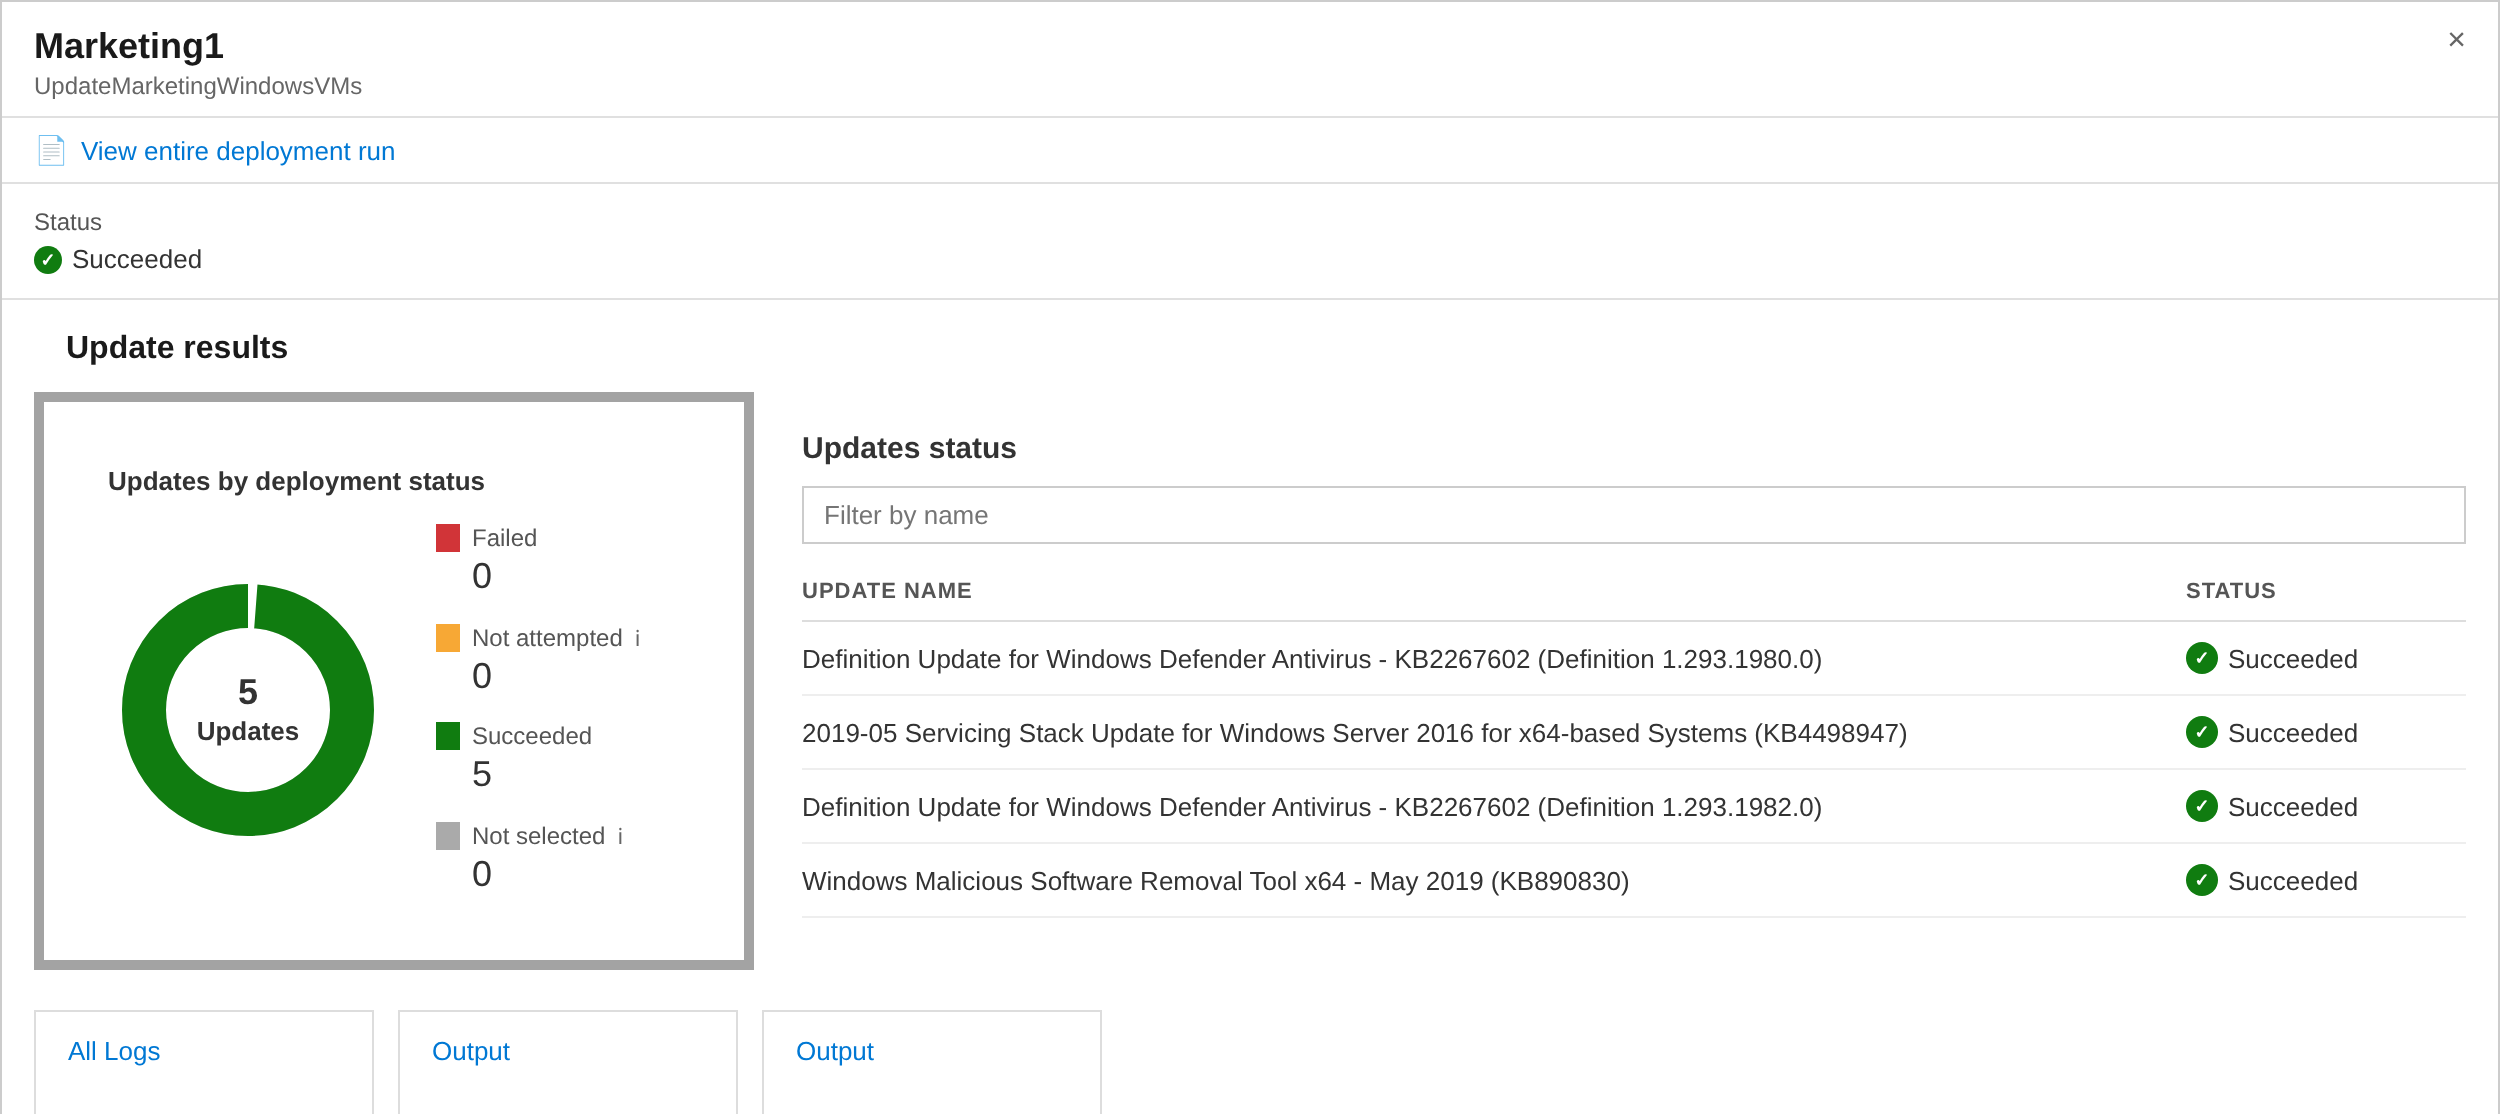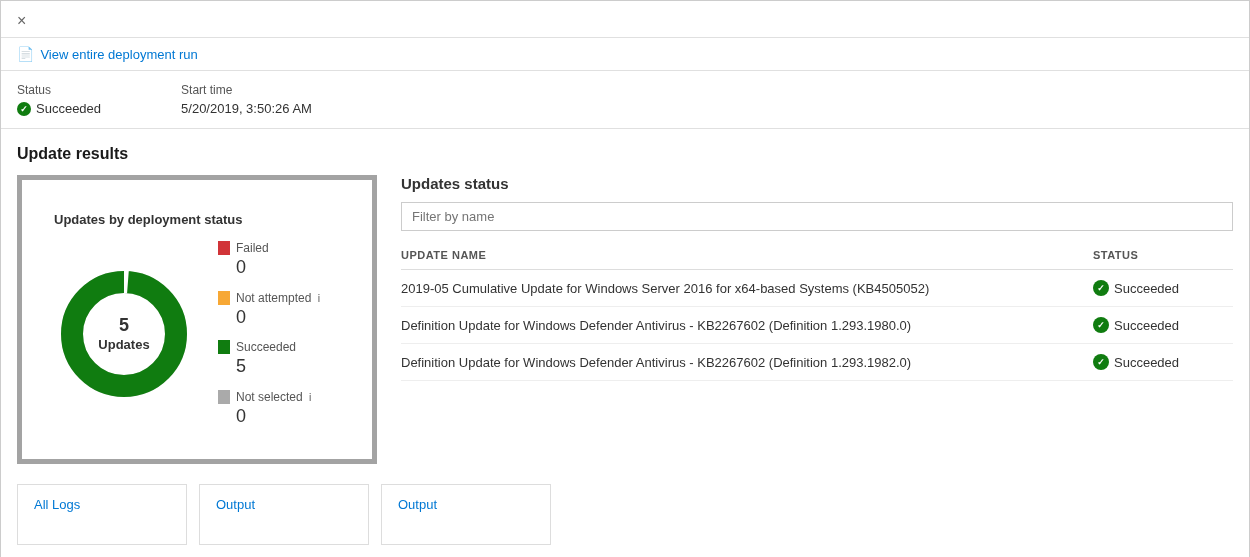--- a/index.html
+++ b/index.html
@@ -15,21 +15,21 @@
     .view-link { padding: 8px 16px 8px; border-bottom: 1px solid #e0e0e0; }
     .view-link a { color: #0078d4; text-decoration: none; font-size: 13px; display: flex; align-items: center; gap: 6px; }
 
     .status-bar { display: flex; padding: 12px 16px; gap: 80px; border-bottom: 1px solid #e0e0e0; }
     .status-item label { font-size: 12px; color: #555; display: block; margin-bottom: 4px; }
     .status-value { font-size: 13px; font-weight: 500; display: flex; align-items: center; gap: 5px; }
     .status-dot { width: 14px; height: 14px; border-radius: 50%; background: #107c10; display: inline-flex; align-items: center; justify-content: center; }
     .status-dot::after { content: '✓'; color: white; font-size: 9px; font-weight: bold; }
 
     .main-content { padding: 16px; }
-    .section-title { font-size: 16px; font-weight: 600; margin-bottom: 12px; color: #1a1a1a; }
+    .section-title { font-size: 16px; font-weight: 600; margin-bottom: 12px; color: #1a1a1a; margin-left: 16px; }
 
     .update-results { display: flex; gap: 24px; margin-bottom: 20px; }
 
     
     .chart-container { border: 5px solid #a3a3a3; padding: 32px; min-width: 360px; }
     .chart-title { font-size: 13px; font-weight: 600; margin-bottom: 14px; }
     .chart-inner { display: flex; align-items: center; gap: 24px; }
     .donut-wrapper { position: relative; width: 140px; height: 140px; flex-shrink: 0; }
     .donut-label { position: absolute; top: 50%; left: 50%; transform: translate(-50%, -50%); text-align: center; font-size: 13px; font-weight: 600; line-height: 1.3; }
     .donut-label .count { font-size: 18px; }
@@ -38,21 +38,21 @@
     .legend-item { display: flex; flex-direction: column; gap: 2px; }
     .legend-label { display: flex; align-items: center; gap: 6px; font-size: 12px; color: #555; }
     .legend-bar { width: 12px; height: 14px; display: inline-block; }
     .legend-count { font-size: 18px; font-weight: 500; margin-left: 18px; }
     .bar-failed { background: #d13438; }
     .bar-not-attempted { background: #f7a835; }
     .bar-succeeded { background: #107c10; }
     .bar-not-selected { background: #aaa; }
 
     
-    .updates-status { flex: 1; }
+    .updates-status { flex: 1; margin-top: 20px; }
     .updates-status-title { font-size: 15px; font-weight: 600; margin-bottom: 10px; }
     .filter-input { width: 100%; padding: 6px 10px; border: 1px solid #ccc; font-size: 13px; color: #000000; margin-bottom: 10px; }
     table { width: 100%; border-collapse: collapse; }
     th { text-align: left; font-size: 11px; font-weight: 600; color: #555; padding: 8px 0 8px; border-bottom: 1px solid #ddd; text-transform: uppercase; letter-spacing: 0.5px; }
     td { padding: 10px 0; border-bottom: 1px solid #eee; font-size: 13px; }
     .status-cell { display: flex; align-items: center; gap: 5px; white-space: nowrap; }
     .success-icon { width: 16px; height: 16px; border-radius: 50%; background: #107c10; display: inline-flex; align-items: center; justify-content: center; flex-shrink: 0; }
     .success-icon::after { content: '✓'; color: white; font-size: 9px; font-weight: bold; }
 
     
@@ -64,41 +64,41 @@
 
     
     .donut-svg { width: 140px; height: 140px; }
   </style>
 </head>
 <body>
 
 <div class="window">
 
   <div class="title-bar">
+    <div class="title-bar-left">
+      <div class="title">Marketing1</div>
+      <div class="subtitle">UpdateMarketingWindowsVMs</div>
+    </div>
     <button class="close-btn">×</button>
   </div>
 
   <div class="view-link">
     <a href="#">
       <span style="font-size:14px;">📄</span>
       <span>View entire deployment run</span>
     </a>
   </div>
 
   <div class="status-bar">
     <div class="status-item">
       <label>Status</label>
       <div class="status-value">
         <span class="status-dot"></span>
         <span>Succeeded</span>
       </div>
-    </div>
-    <div class="status-item">
-      <label>Start time</label>
-      <div class="status-value">5/20/2019, 3:50:26 AM</div>
     </div>
   </div>
 
   <div class="main-content">
     <div class="section-title">Update results</div>
 
     <div class="update-results">
 
       <div class="chart-container">
         <div class="chart-title">Updates by deployment status</div>
@@ -160,40 +160,49 @@
         <div class="updates-status-title">Updates status</div>
         <input class="filter-input" type="text" placeholder="Filter by name" style="">
         <table>
           <thead>
             <tr>
               <th>UPDATE NAME</th>
               <th style="width:140px;">STATUS</th>
             </tr>
           </thead>
           <tbody id="updates-tbody">
-          <tr>
-    <td>2019-05 Cumulative Update for Windows Server 2016 for x64-based Systems (KB4505052)</td>
-    <td>
-      <div class="status-cell">
-        <span class="success-icon"></span>
-        <span>Succeeded</span>
-      </div>
-    </td>
-  </tr>
               <tr>
     <td>Definition Update for Windows Defender Antivirus - KB2267602 (Definition 1.293.1980.0)</td>
     <td>
       <div class="status-cell">
         <span class="success-icon"></span>
         <span>Succeeded</span>
       </div>
     </td>
   </tr>
               <tr>
+    <td>2019-05 Servicing Stack Update for Windows Server 2016 for x64-based Systems (KB4498947)</td>
+    <td>
+      <div class="status-cell">
+        <span class="success-icon"></span>
+        <span>Succeeded</span>
+      </div>
+    </td>
+  </tr>
+              <tr>
     <td>Definition Update for Windows Defender Antivirus - KB2267602 (Definition 1.293.1982.0)</td>
+    <td>
+      <div class="status-cell">
+        <span class="success-icon"></span>
+        <span>Succeeded</span>
+      </div>
+    </td>
+  </tr>
+              <tr>
+    <td>Windows Malicious Software Removal Tool x64 - May 2019 (KB890830)</td>
     <td>
       <div class="status-cell">
         <span class="success-icon"></span>
         <span>Succeeded</span>
       </div>
     </td>
   </tr>
             </tbody>
         </table>
       </div>

